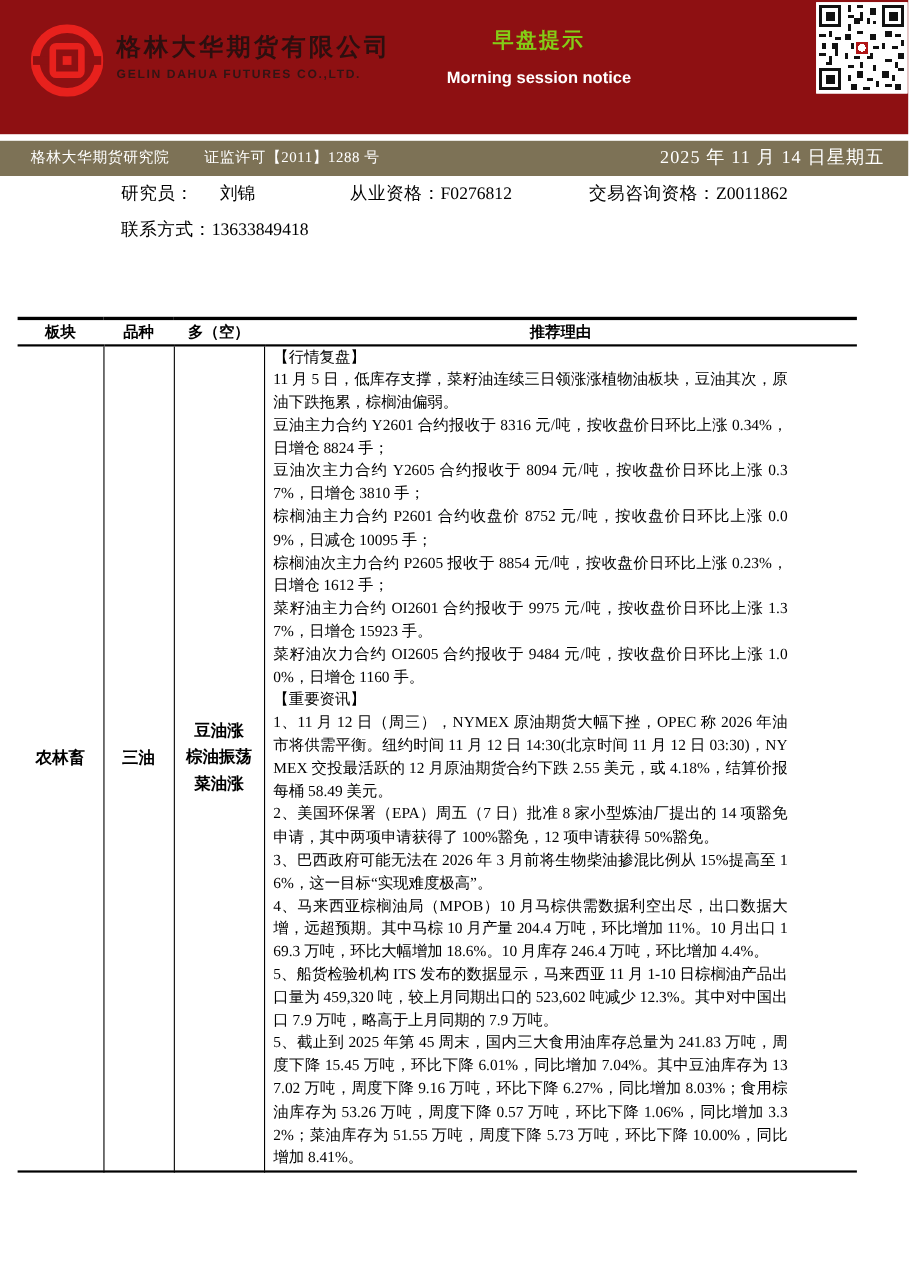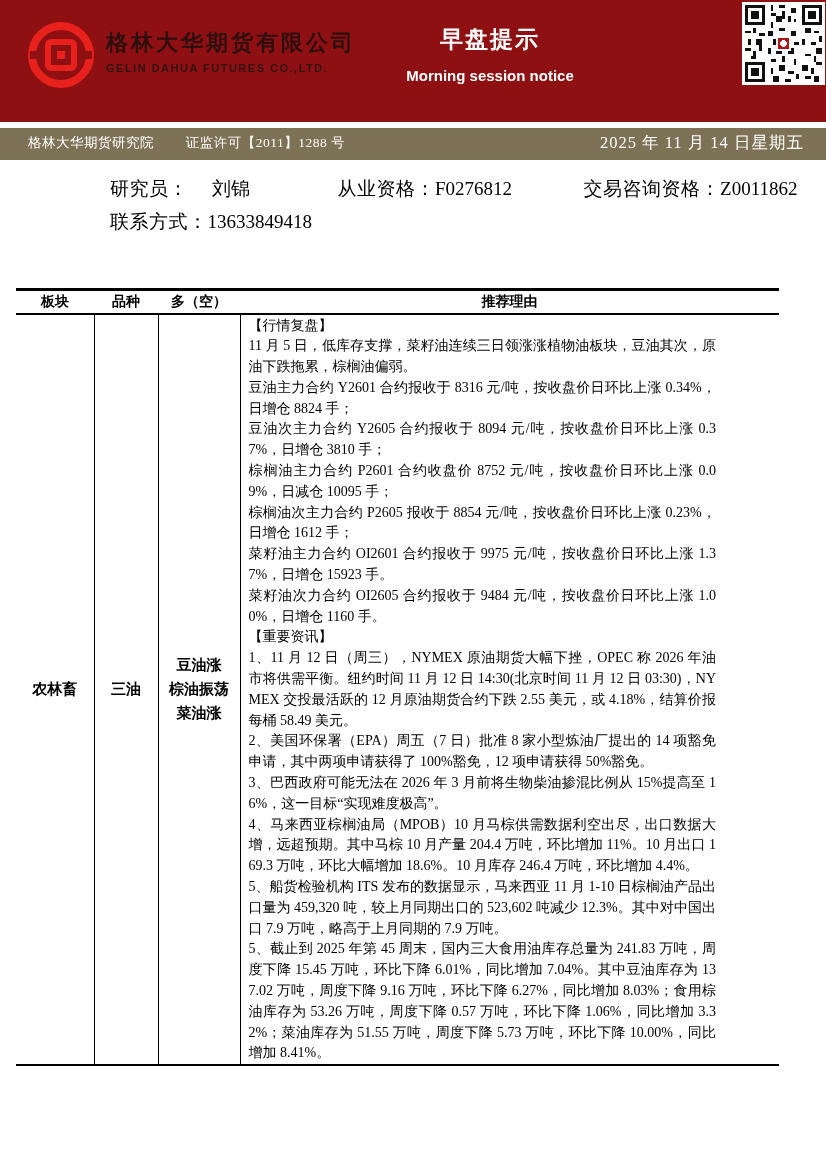--- a/index.html
+++ b/index.html
@@ -7,32 +7,32 @@
   body { font-family:"Liberation Serif","DejaVu Serif",serif; color:#000; }
   .page { position:relative; width:826px; height:1169px; background:#fff; overflow:hidden; margin:0 auto; }
 
   
   .banner { position:absolute; left:0; top:0; width:826px; height:122px; background:#8e1012; }
   .logo-wrap { position:absolute; left:28px; top:22px; width:66px; height:66px; }
   .company-block { position:absolute; left:106px; top:28px; }
   .company-cn { font-family:"Liberation Sans","DejaVu Sans",sans-serif; font-weight:bold; font-size:22px; letter-spacing:3px; color:#2d0f0f; }
   .company-en { font-family:"Liberation Sans","DejaVu Sans",sans-serif; font-weight:bold; font-size:11px; letter-spacing:1.5px; color:#321414; margin-top:4px; }
   .notice-block { position:absolute; left:340px; top:24px; width:300px; text-align:center; }
-  .notice-cn { font-family:"Liberation Sans","DejaVu Sans",sans-serif; font-weight:bold; font-size:23px; color:#ffffff; letter-spacing:2px; }
+  .notice-cn { font-family:"Liberation Sans","DejaVu Sans",sans-serif; font-weight:bold; font-size:19px; color:#84cc16; letter-spacing:2px; }
   .notice-en { font-family:"Liberation Sans","DejaVu Sans",sans-serif; font-weight:bold; font-size:15px; color:#ffffff; margin-top:12px; }
   .qr-box { position:absolute; right:1px; top:2px; width:83px; height:83px; background:#fff; }
   .wechat-note { position:absolute; right:18px; top:96px; width:500px; text-align:right; font-size:14px; color:#dcbfbf; letter-spacing:1px; }
 
   
   .band { position:absolute; left:0; top:128px; width:826px; height:32px; background:#7d7256; color:#fff; }
   .band-left { position:absolute; left:28px; top:6px; font-weight:normal; font-size:13.5px; letter-spacing:0.5px; }
   .band-right { position:absolute; right:22px; top:4px; font-size:16.5px; letter-spacing:1px; }
 
   
-  .info { position:absolute; left:110px; top:176px; font-size:19px; }
+  .info { position:absolute; left:110px; top:166px; font-size:16px; }
   .info-row { height:33px; }
   .info-row .lbl { letter-spacing:0.5px; }
   .sp1 { display:inline-block; width:24px; }
   .sp2 { display:inline-block; width:78px; }
   .sp3 { display:inline-block; width:62px; }
 
   
   .rec-table { position:absolute; left:16px; top:288px; width:763px; border-collapse:collapse; table-layout:fixed; }
   .rec-table th { border-bottom:2px solid #000; font-size:14px; font-weight:bold; height:24px; text-align:center; vertical-align:middle; }
   .rec-table { border-top:3px solid #000; border-bottom:2.5px solid #000; }

